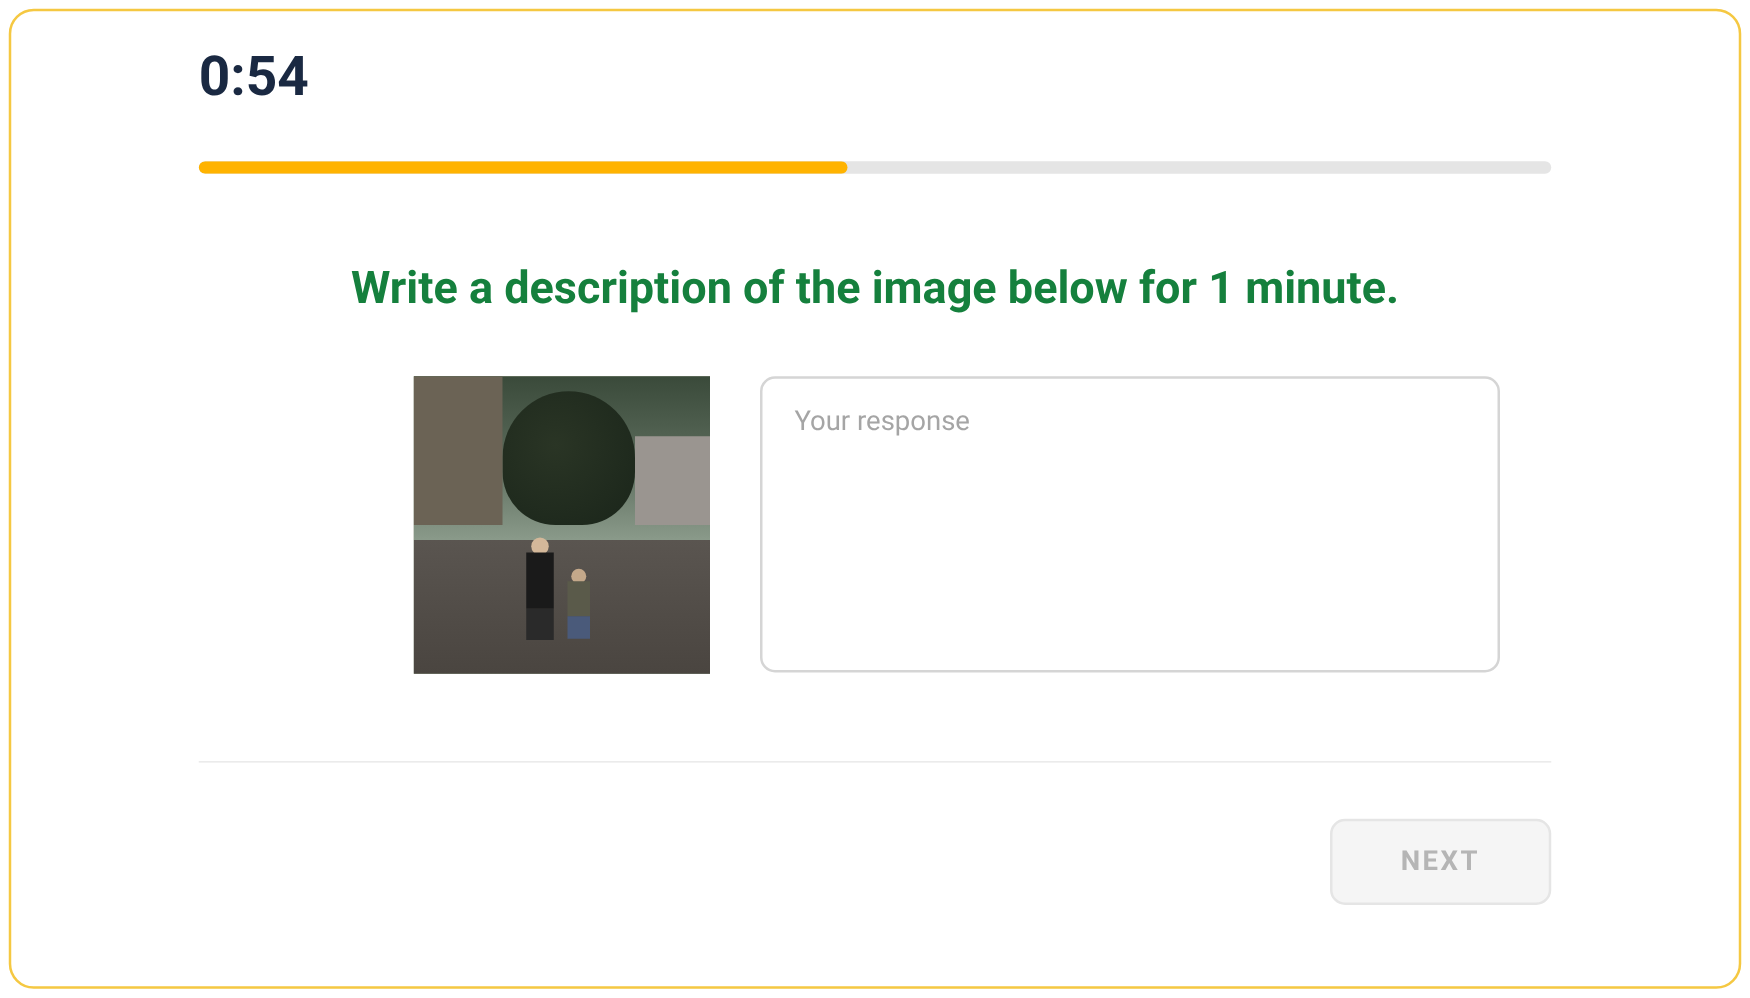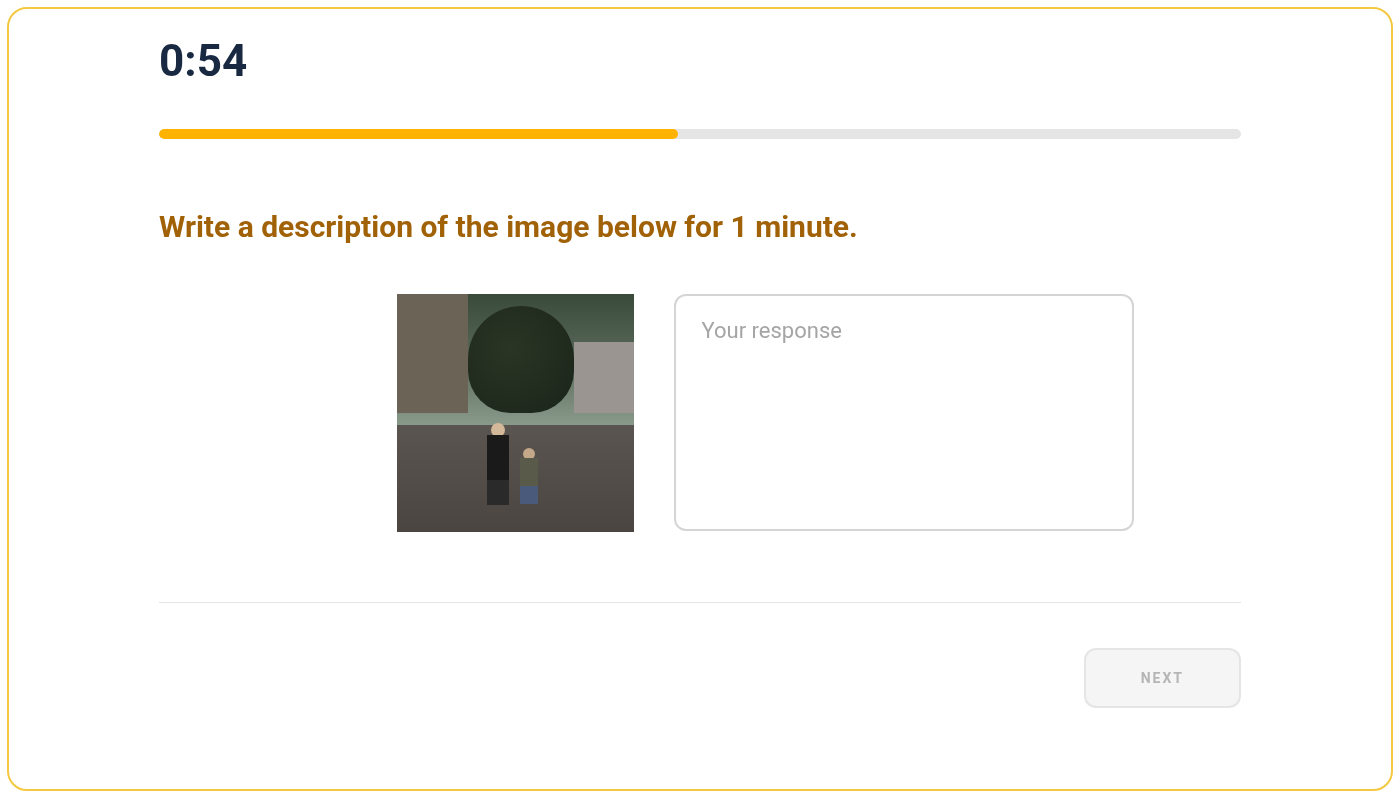--- a/index.html
+++ b/index.html
@@ -44,24 +44,24 @@
     }
     
     .progress-bar-fill {
       height: 100%;
       background: #ffb300;
       border-radius: 5px;
       width: 48%;
     }
     
     .prompt-text {
-      font-size: 30px;
+      font-size: 36px;
       font-weight: 700;
-      color: #a16207;
-      text-align: left;
+      color: #15803d;
+      text-align: center;
       margin-bottom: 50px;
     }
     
     .content-row {
       display: flex;
       gap: 40px;
       justify-content: center;
       align-items: flex-start;
       padding-left: 130px;
       padding-right: 0px;
@@ -181,21 +181,21 @@
       margin-top: -2px;
     }
     
     .person-child-legs {
       width: 18px;
       height: 18px;
       background: #4a5a7a;
     }
     
     .response-textarea {
-      width: 460px;
+      width: 592px;
       height: 237px;
       border: 2px solid #d5d5d5;
       border-radius: 12px;
       padding: 22px 26px;
       font-size: 22px;
       color: #333;
       font-family: inherit;
       resize: none;
       outline: none;
     }
@@ -214,21 +214,21 @@
       display: flex;
       justify-content: flex-end;
       margin-top: 45px;
     }
     
     .next-button {
       padding: 20px 55px;
       background: #f5f5f5;
       border: 2px solid #e5e5e5;
       border-radius: 12px;
-      font-size: 14px;
+      font-size: 22px;
       font-weight: 700;
       letter-spacing: 2px;
       color: #b5b5b5;
       cursor: pointer;
       font-family: inherit;
     }
   </style>
 </head>
 <body>
 

